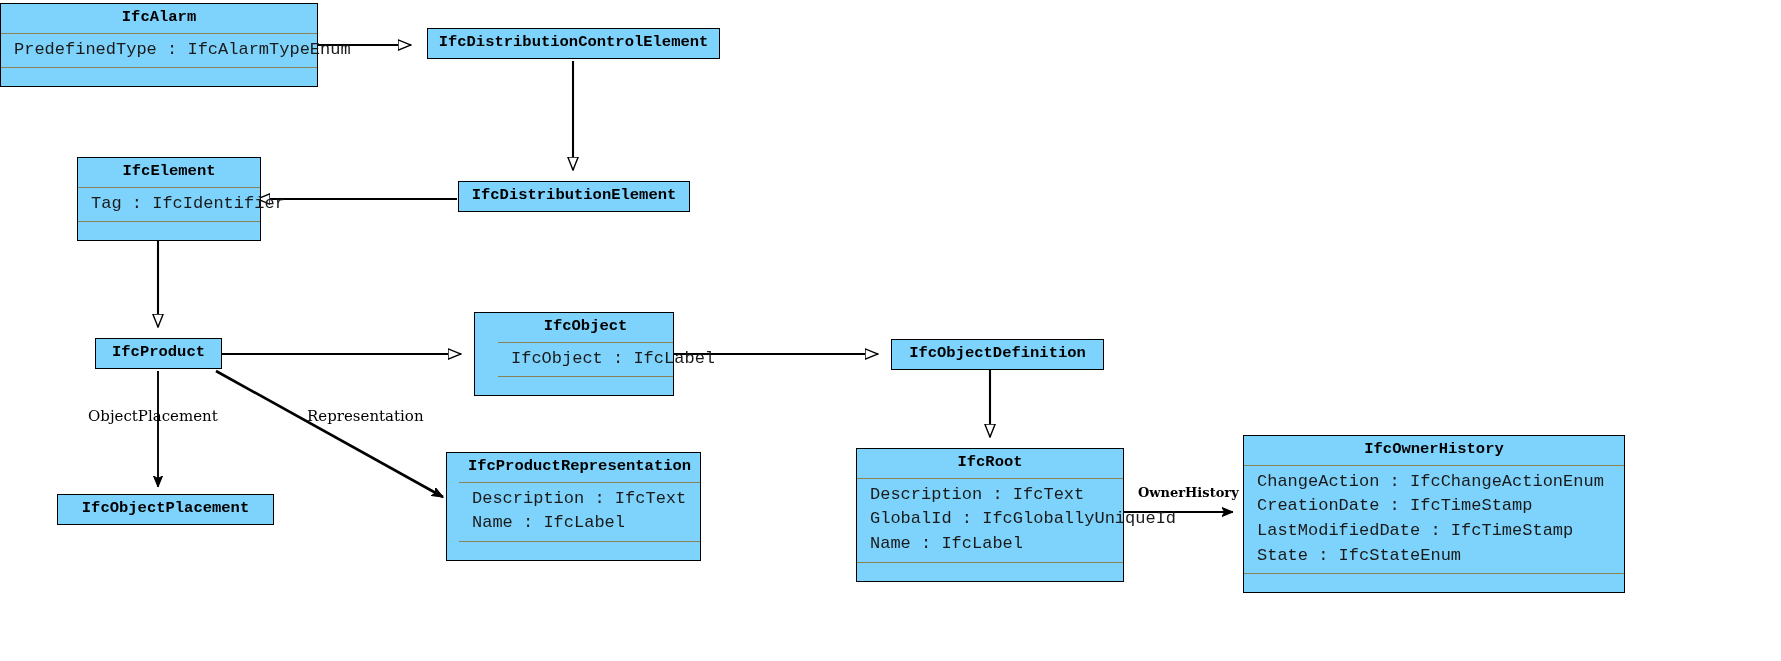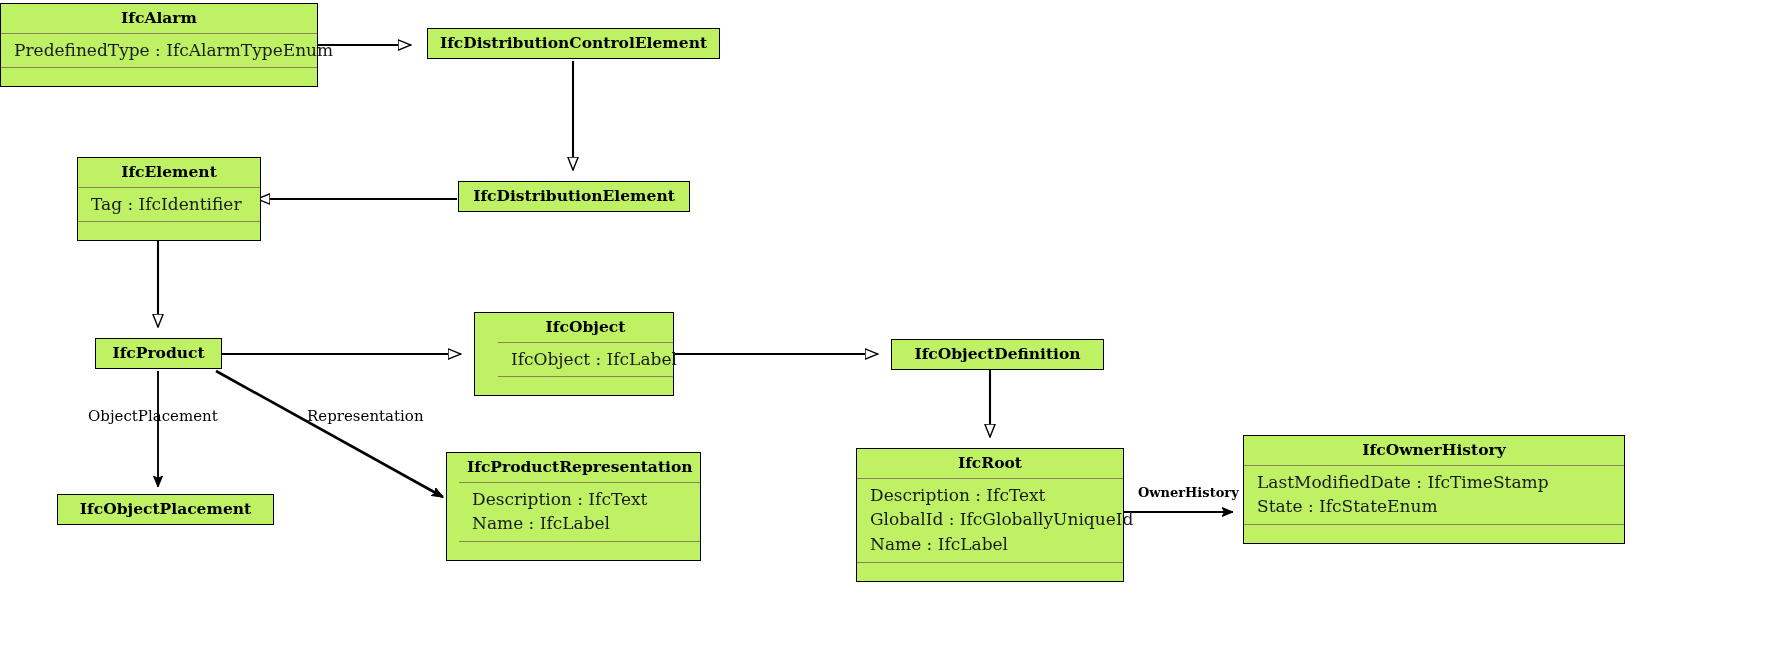--- a/index.html
+++ b/index.html
@@ -12,23 +12,24 @@
     width: 1781px;
     height: 661px;
     background: #ffffff;
     font-family: "DejaVu Serif", "Liberation Serif", serif;
     overflow: hidden;
   }
   
   .uml-class {
     position: absolute;
     box-sizing: border-box;
-    background: #bef264;
+    background: #7dd3fc;
     border: 1.6px solid #000000;
     z-index: 5;
+    font-family: Liberation Mono, monospace;
   }
   .uml-title {
     text-align: center;
     font-weight: bold;
     font-size: 15.5px;
     color: #000;
     padding: 5px 8px 6px 8px;
     line-height: 1.15;
     white-space: nowrap;
   }
@@ -203,20 +204,22 @@
       <div class="uml-attr">Name : IfcLabel</div>
     </div>
     <div class="uml-sep"></div>
     <div class="uml-empty"></div>
   </div>
 
   <div class="uml-class" style="left:1243px; top:435px; width:382px;">
     <div class="uml-title">IfcOwnerHistory</div>
     <div class="uml-sep"></div>
     <div class="uml-attrs">
+      <div class="uml-attr">ChangeAction : IfcChangeActionEnum</div>
+      <div class="uml-attr">CreationDate : IfcTimeStamp</div>
       <div class="uml-attr">LastModifiedDate : IfcTimeStamp</div>
       <div class="uml-attr">State : IfcStateEnum</div>
     </div>
     <div class="uml-sep"></div>
     <div class="uml-empty"></div>
   </div>
 
 </div>
 
 </body></html>

